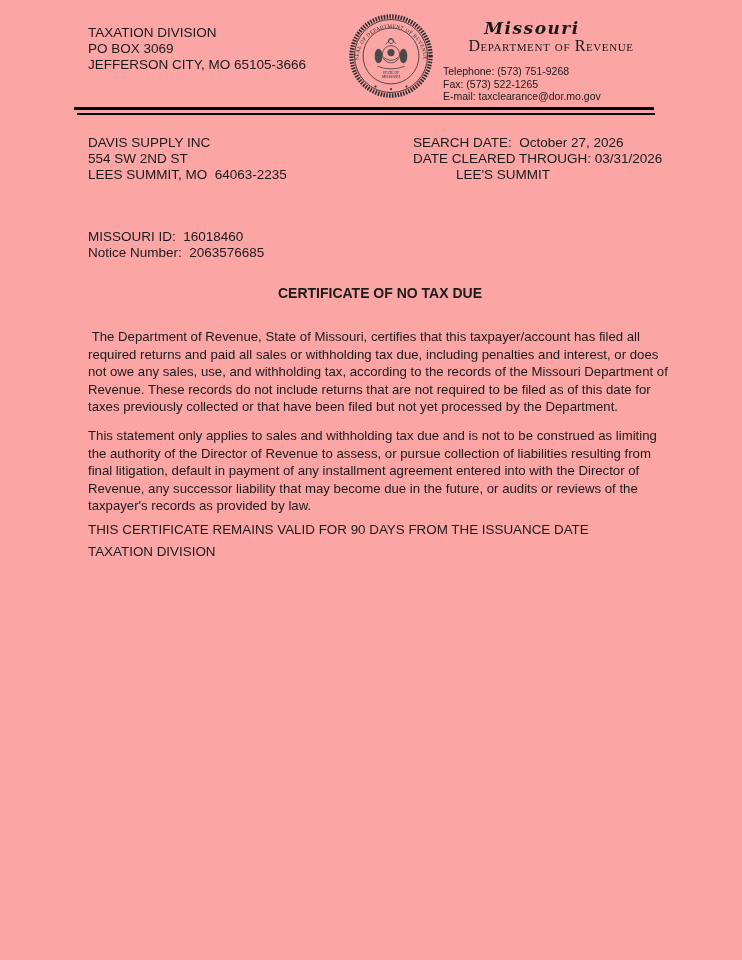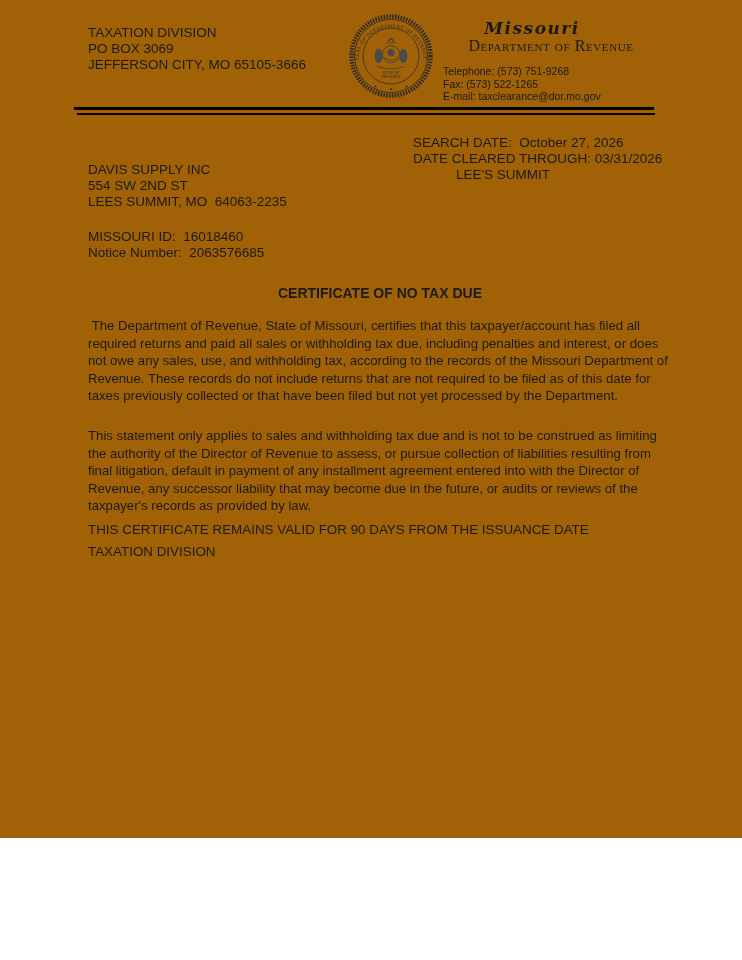--- a/index.html
+++ b/index.html
@@ -1,20 +1,20 @@
 <!DOCTYPE html>
 <html><head>
 <meta charset="utf-8">
 <style>
   html, body { margin: 0; padding: 0; background: #ffffff; }
   .page {
     position: relative;
     width: 742px;
-    height: 838px;
-    background: #a16207;
+    height: 960px;
+    background: #fca5a5;
     font-family: "Liberation Sans", "DejaVu Sans", sans-serif;
     color: #1b1b1b;
     overflow: hidden;
   }
   .abs { position: absolute; }
   .prewrap { white-space: pre-wrap; }
 
   
   .return-address { left: 88px; top: 25px; font-size: 13.5px; line-height: 16px; }
   .seal-wrap { left: 348px; top: 13px; width: 86px; height: 86px; }
@@ -35,30 +35,30 @@
     line-height: 17px;
     letter-spacing: 0.6px;
   }
   .contact-block { left: 443px; top: 65px; font-size: 10.5px; line-height: 12.5px; }
 
   
   .rule-top { left: 74px; top: 107px; width: 580px; height: 3px; background: #000; }
   .rule-bottom { left: 77px; top: 113px; width: 578px; height: 2px; background: #000; }
 
   
-  .recipient-block { left: 88px; top: 135px; font-size: 13.5px; line-height: 16px; margin-top: 27px; }
+  .recipient-block { left: 88px; top: 135px; font-size: 13.5px; line-height: 16px; }
   .search-block { left: 413px; top: 135px; font-size: 13.5px; line-height: 16px; }
   .search-location { padding-left: 5px; margin-left: 38px; }
 
   
   .account-block { left: 88px; top: 229px; font-size: 13.5px; line-height: 16px; }
 
   
   .cert-title { left: 88px; top: 285px; width: 584px; text-align: center; font-weight: bold; font-size: 14px; }
-  .cert-para1 { left: 88px; top: 317px; width: 584px; font-size: 13.2px; line-height: 17.5px; }
+  .cert-para1 { left: 88px; top: 328px; width: 584px; font-size: 13.2px; line-height: 17.5px; }
   .cert-para2 { left: 88px; top: 427px; width: 584px; font-size: 13.2px; line-height: 17.5px; }
   .cert-validity { left: 88px; top: 522px; font-size: 13.4px; }
   .cert-signature { left: 88px; top: 544px; font-size: 13.4px; }
 
   .line { display: block; }
 </style>
 </head>
 <body>
 
 <div class="page">

